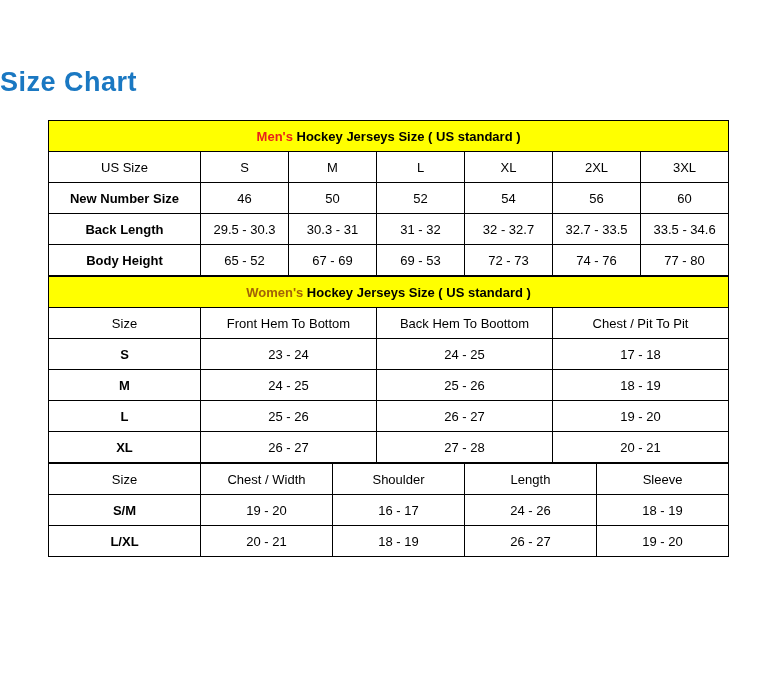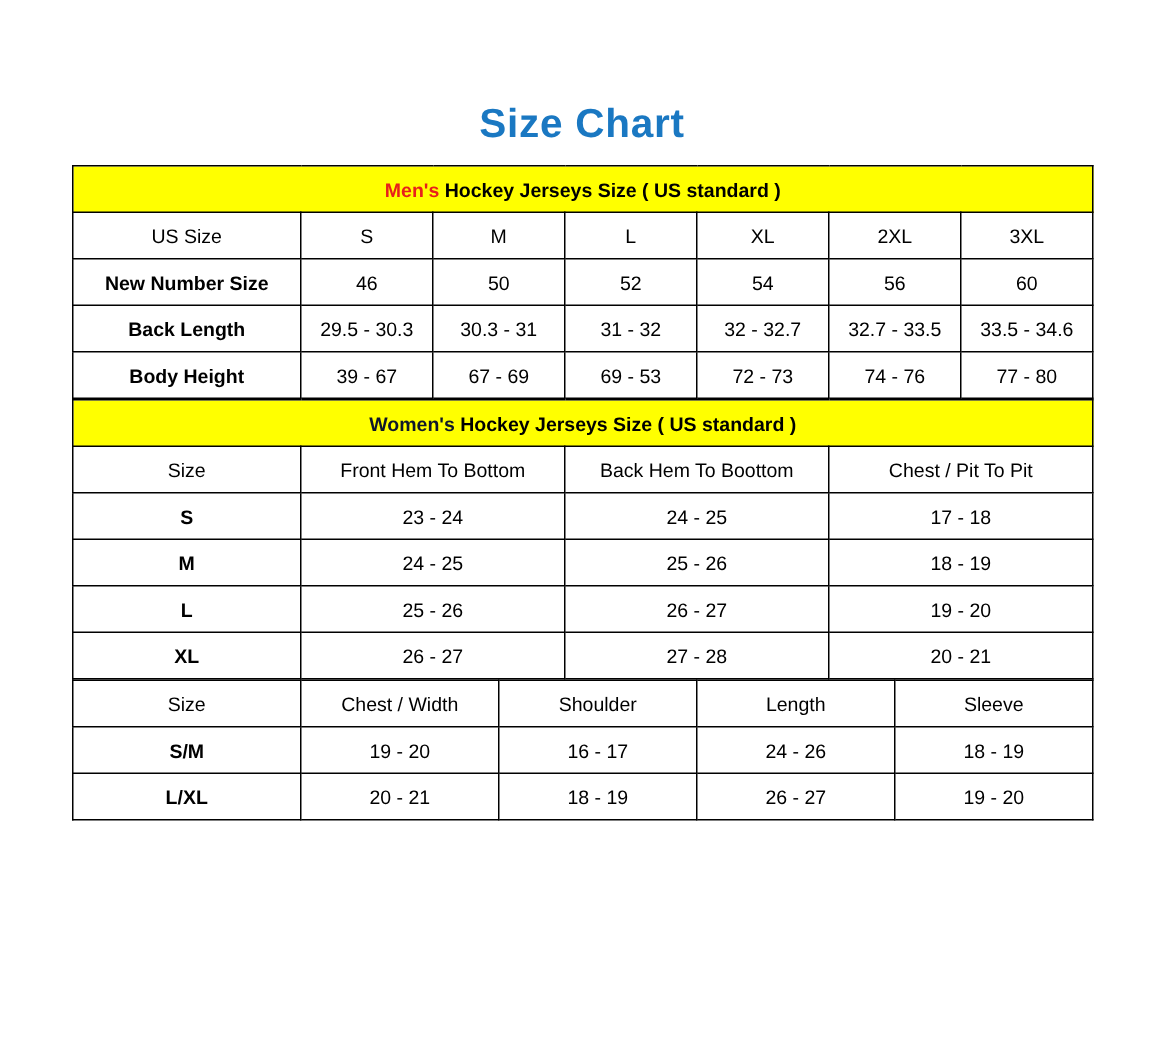--- a/index.html
+++ b/index.html
@@ -14,32 +14,31 @@
     color: #000000;
     overflow: hidden;
   }
   .page {
     width: 776px;
     height: 692px;
     position: relative;
     box-sizing: border-box;
   }
   .title {
-    text-align: center;
     color: #1a78c2;
     font-size: 27px;
     font-weight: bold;
     letter-spacing: 0.5px;
     padding-top: 66px;
     padding-bottom: 0;
     line-height: 32px;
   }
   .chart-wrap {
     width: 680px;
-    margin: 12px auto 0 auto;
+    margin: 22px auto 0 auto;
   }
   table.chart {
     border-collapse: collapse;
     width: 680px;
     table-layout: fixed;
   }
   table.chart td {
     border: 1px solid #000000;
     text-align: center;
     vertical-align: middle;
@@ -47,21 +46,21 @@
     height: 26px;
     padding: 2px 2px;
   }
   td.section {
     background: #ffff00;
     font-size: 14.5px;
     font-weight: bold;
     height: 30px;
   }
   td.section .accent-red { color: #e8201b; }
-  td.section .accent-pink { color: #0f172a; }
+  td.section .accent-pink { color: #a16207; }
   td.hdr {
     font-weight: normal;
   }
   td.rowlabel {
     font-weight: bold;
   }
   td.rowlabel-b {
     font-weight: bold;
   }
 </style>
@@ -112,21 +111,21 @@
           <td class="rowlabel">Back Length</td>
           <td>29.5 - 30.3</td>
           <td>30.3 - 31</td>
           <td>31 - 32</td>
           <td>32 - 32.7</td>
           <td>32.7 - 33.5</td>
           <td>33.5 - 34.6</td>
         </tr>
         <tr>
           <td class="rowlabel">Body Height</td>
-          <td>39 - 67</td>
+          <td>65 - 52</td>
           <td>67 - 69</td>
           <td>69 - 53</td>
           <td>72 - 73</td>
           <td>74 - 76</td>
           <td>77 - 80</td>
         </tr>
       </tbody>
     </table>
 
     <table class="chart">

